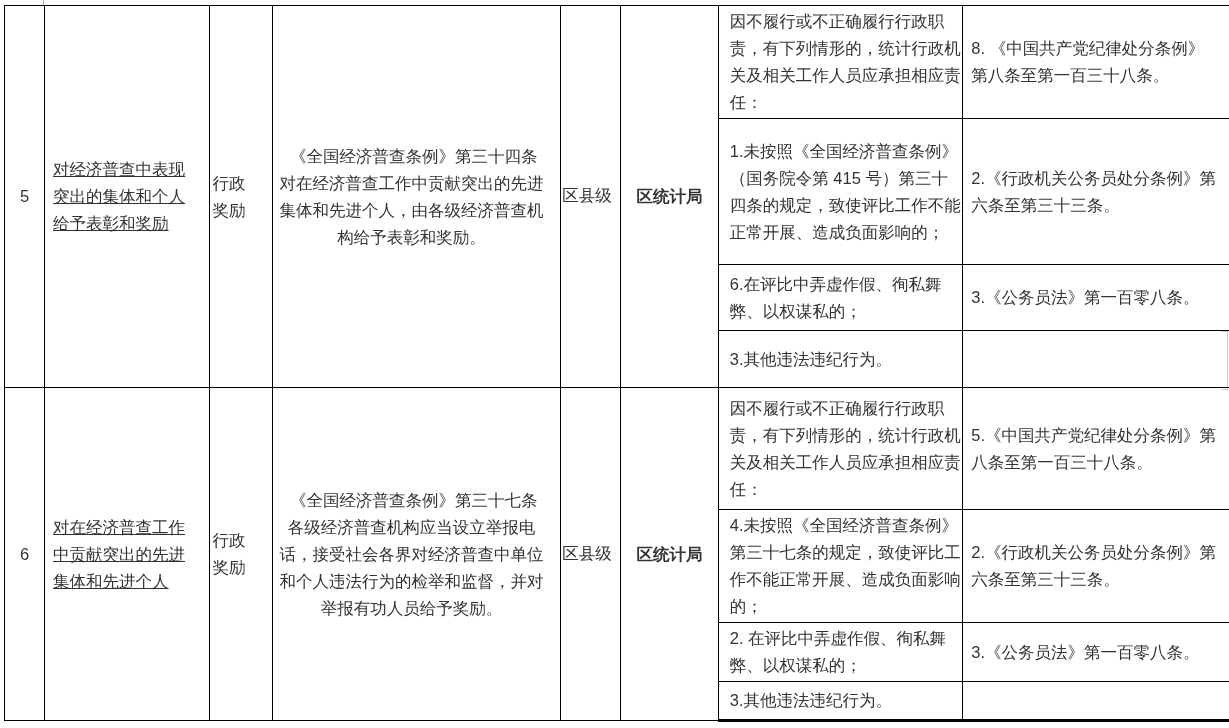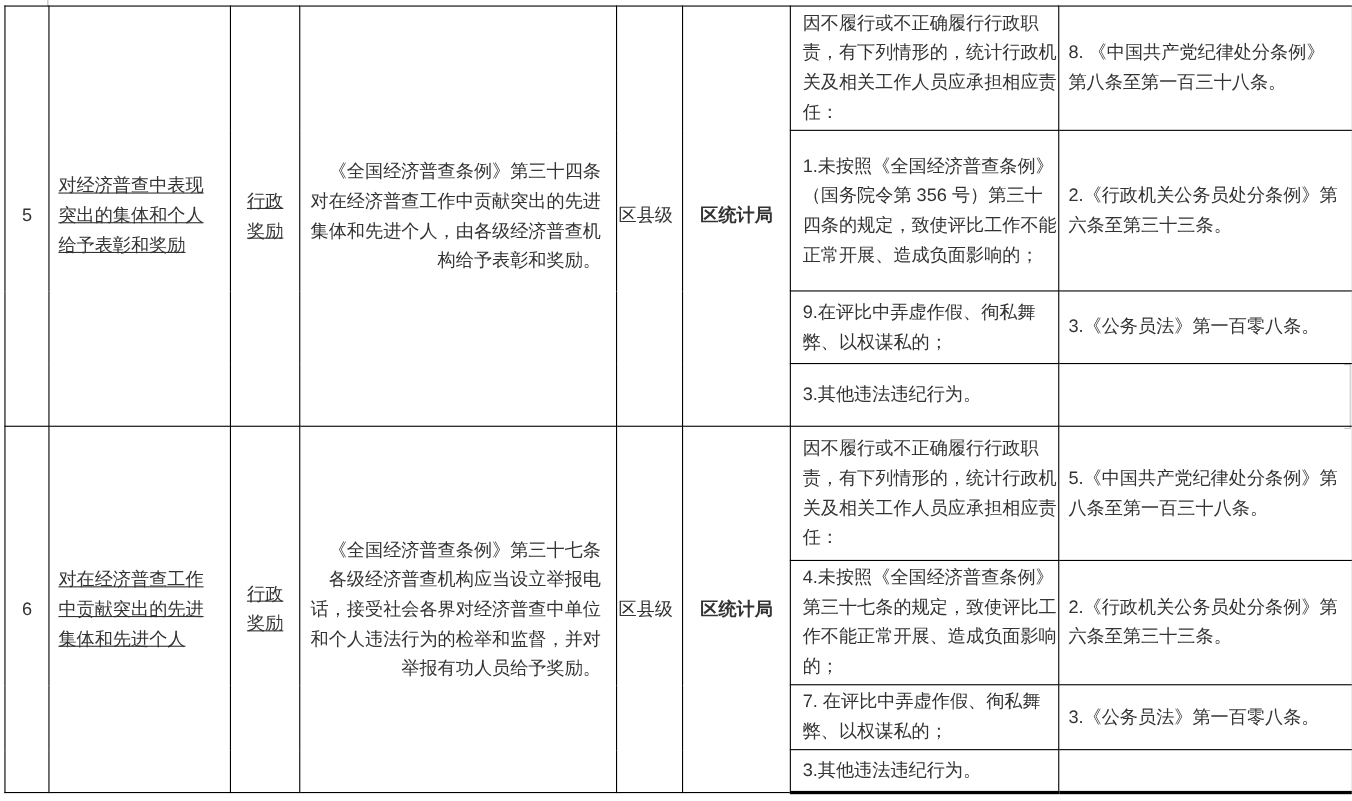--- a/index.html
+++ b/index.html
@@ -34,22 +34,22 @@
     font-size:16.5px;
     line-height:27px;
     overflow:hidden;
     word-break:normal;
     margin-left:24px;
   }
   tr.table-bottom td{border-bottom-width:3px;}
   
   td.c-seq{text-align:center;padding:0 2px;}
   td.c-item{padding:0 8px;text-align:left;text-decoration:underline;}
-  td.c-type{text-align:center;white-space:pre-line;padding:0 2px;text-decoration:underline;}
-  td.c-basis{padding:0 14px 0 4px;text-align:right;white-space:pre-wrap;}
+  td.c-type{white-space:pre-line;padding:0 2px;}
+  td.c-basis{padding:0 14px 0 4px;text-align:center;white-space:pre-wrap;}
   td.c-level{text-align:left;padding:0 1px;font-family:Liberation Mono, monospace;}
   td.c-dept{text-align:center;padding:0 2px;font-weight:bold;}
   td.c-resp{padding:2px 1px 2px 11px;text-align:left;}
   td.c-ref{padding:2px 12px 2px 8px;text-align:left;}
   
   tr.r5a{height:112px;} tr.r5b{height:146px;} tr.r5c{height:66px;} tr.r5d{height:57px;}
   tr.r6a{height:122px;} tr.r6b{height:111px;} tr.r6c{height:58px;} tr.r6d{height:39px;}
 </style>
 </head>
 <body>
@@ -78,25 +78,25 @@
         <td class="c-type" rowspan="4">行政
 奖励</td>
         <td class="c-basis" rowspan="4"> 《全国经济普查条例》第三十四条
 对在经济普查工作中贡献突出的先进集体和先进个人，由各级经济普查机构给予表彰和奖励。</td>
         <td class="c-level" rowspan="4">区县级</td>
         <td class="c-dept" rowspan="4">区统计局</td>
         <td class="c-resp">因不履行或不正确履行行政职责，有下列情形的，统计行政机关及相关工作人员应承担相应责任：</td>
         <td class="c-ref">8. 《中国共产党纪律处分条例》第八条至第一百三十八条。</td>
       </tr>
       <tr class="r5b">
-        <td class="c-resp">1.未按照《全国经济普查条例》（国务院令第 356 号）第三十四条的规定，致使评比工作不能正常开展、造成负面影响的；</td>
+        <td class="c-resp">1.未按照《全国经济普查条例》（国务院令第 415 号）第三十四条的规定，致使评比工作不能正常开展、造成负面影响的；</td>
         <td class="c-ref">2.《行政机关公务员处分条例》第六条至第三十三条。</td>
       </tr>
       <tr class="r5c">
-        <td class="c-resp">9.在评比中弄虚作假、徇私舞弊、以权谋私的；</td>
+        <td class="c-resp">6.在评比中弄虚作假、徇私舞弊、以权谋私的；</td>
         <td class="c-ref">3.《公务员法》第一百零八条。</td>
       </tr>
       <tr class="r5d">
         <td class="c-resp">3.其他违法违纪行为。</td>
         <td class="c-ref"></td>
       </tr>
 
       <tr class="r6a">
         <td class="c-seq" rowspan="4">6</td>
         <td class="c-item" rowspan="4">对在经济普查工作中贡献突出的先进集体和先进个人</td>
@@ -107,21 +107,21 @@
         <td class="c-level" rowspan="4">区县级</td>
         <td class="c-dept" rowspan="4">区统计局</td>
         <td class="c-resp">因不履行或不正确履行行政职责，有下列情形的，统计行政机关及相关工作人员应承担相应责任：</td>
         <td class="c-ref">5.《中国共产党纪律处分条例》第八条至第一百三十八条。</td>
       </tr>
       <tr class="r6b">
         <td class="c-resp">4.未按照《全国经济普查条例》第三十七条的规定，致使评比工作不能正常开展、造成负面影响的；</td>
         <td class="c-ref">2.《行政机关公务员处分条例》第六条至第三十三条。</td>
       </tr>
       <tr class="r6c">
-        <td class="c-resp">7. 在评比中弄虚作假、徇私舞弊、以权谋私的；</td>
+        <td class="c-resp">2. 在评比中弄虚作假、徇私舞弊、以权谋私的；</td>
         <td class="c-ref">3.《公务员法》第一百零八条。</td>
       </tr>
       <tr class="r6d table-bottom">
         <td class="c-resp">3.其他违法违纪行为。</td>
         <td class="c-ref"></td>
       </tr>
     </tbody>
   </table>
 
 </div>

